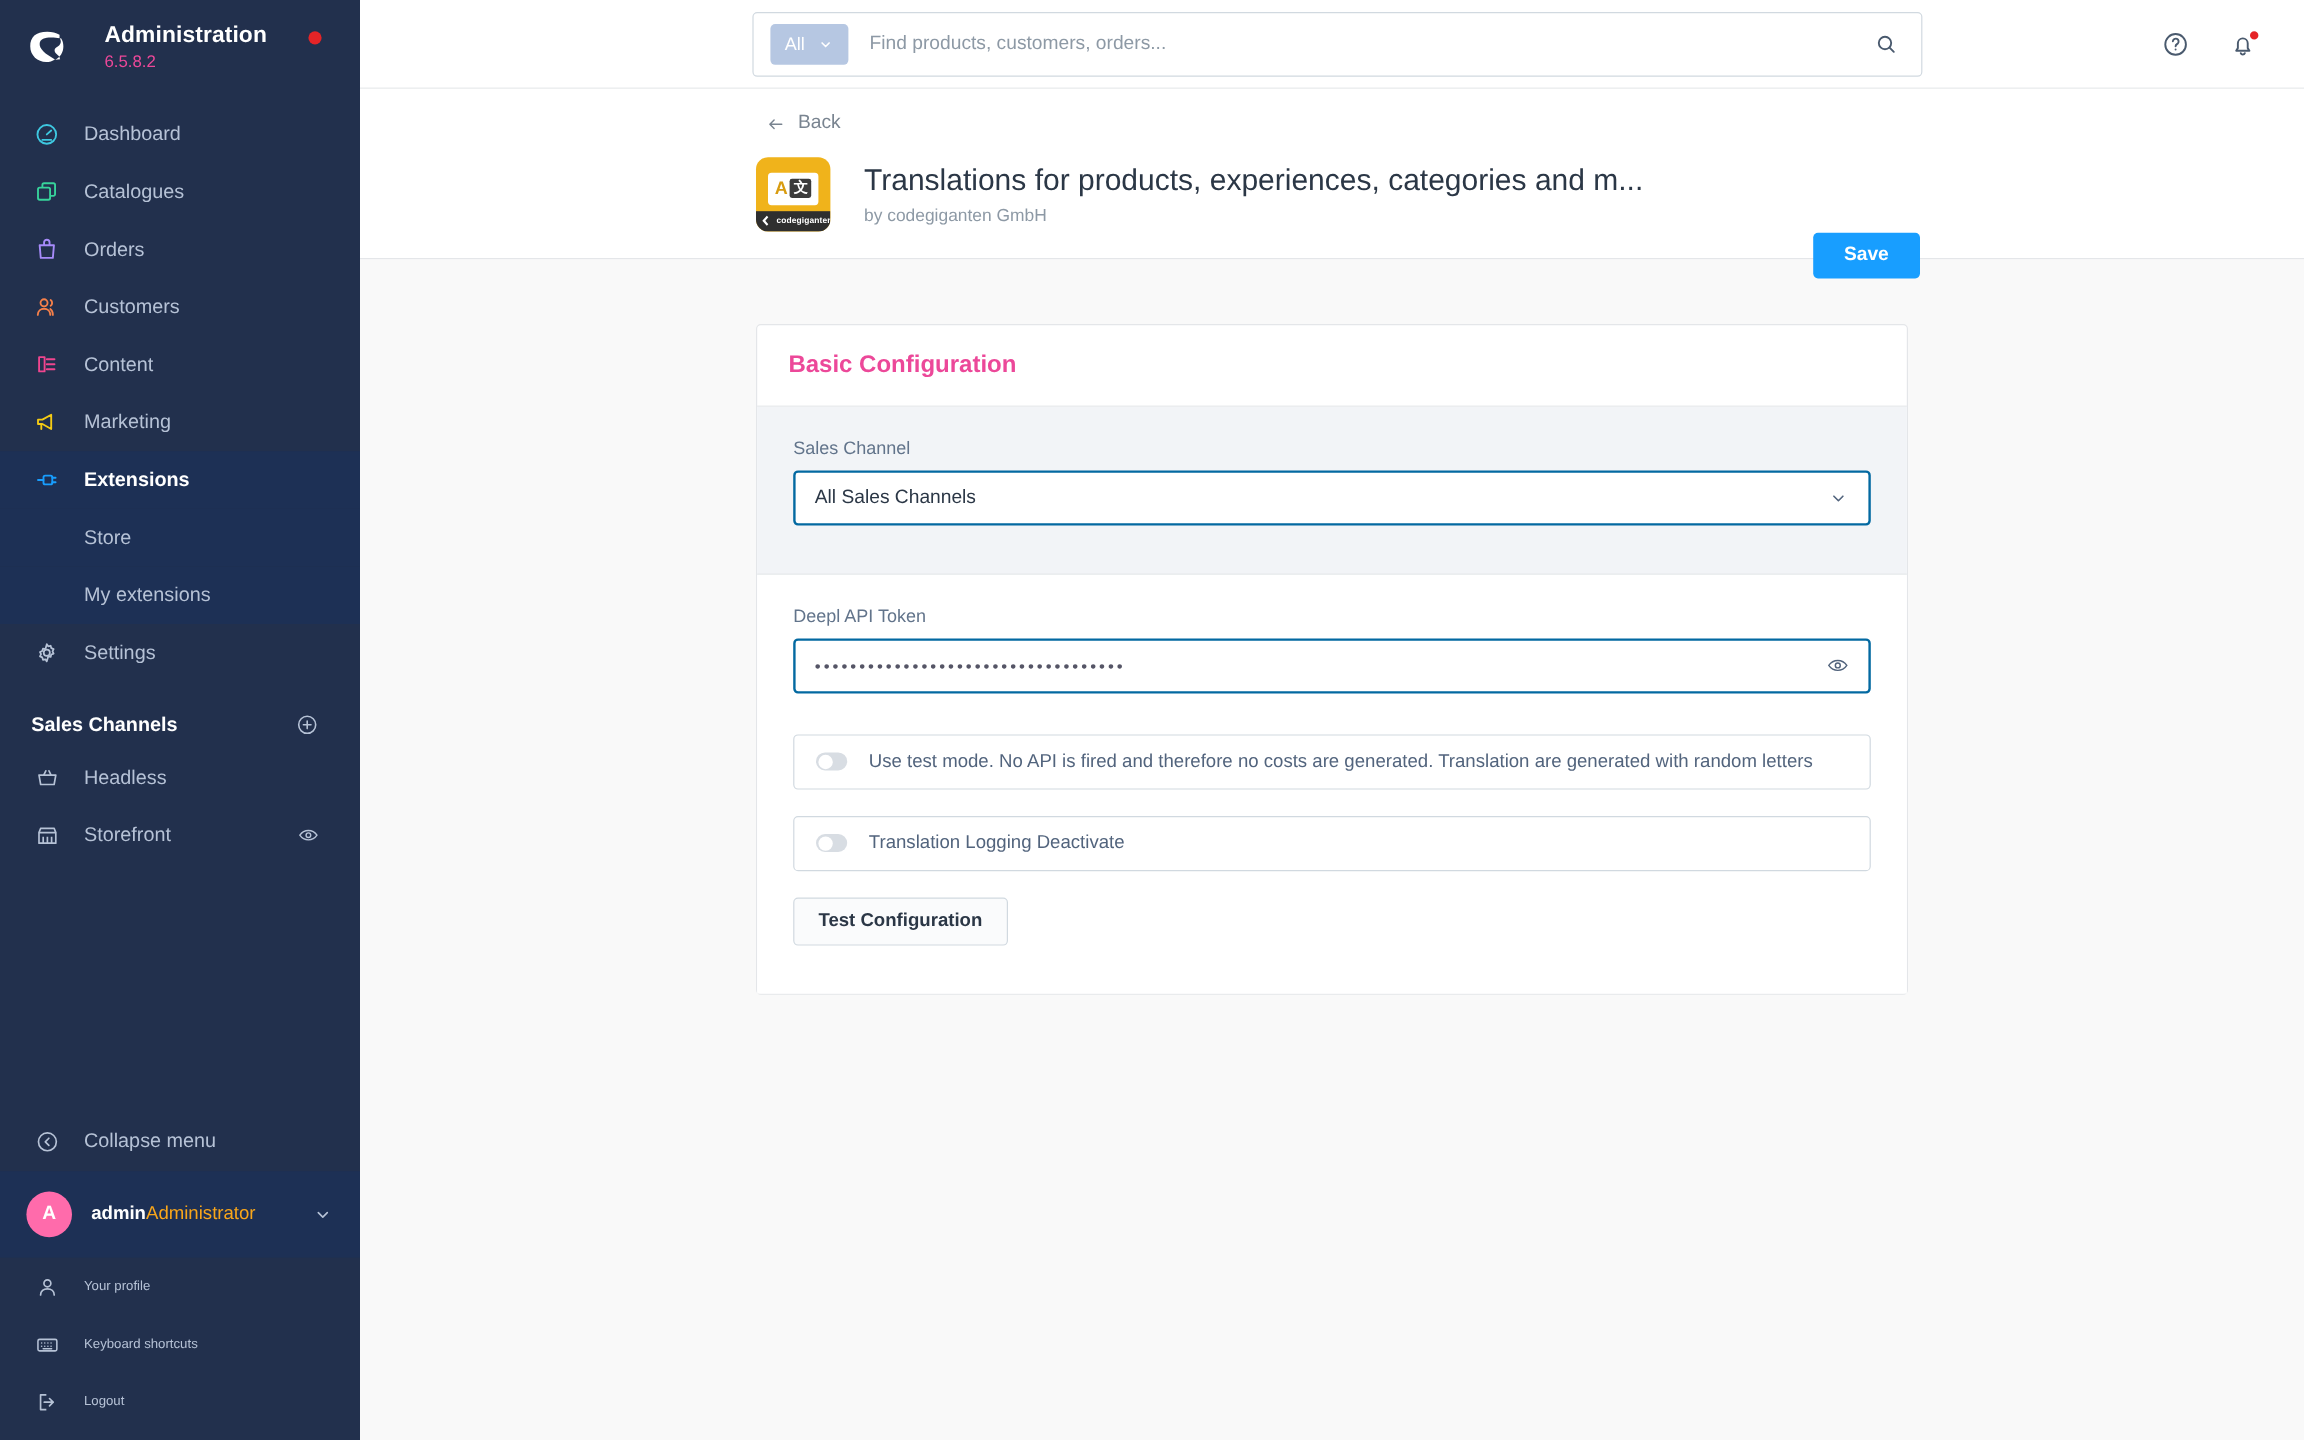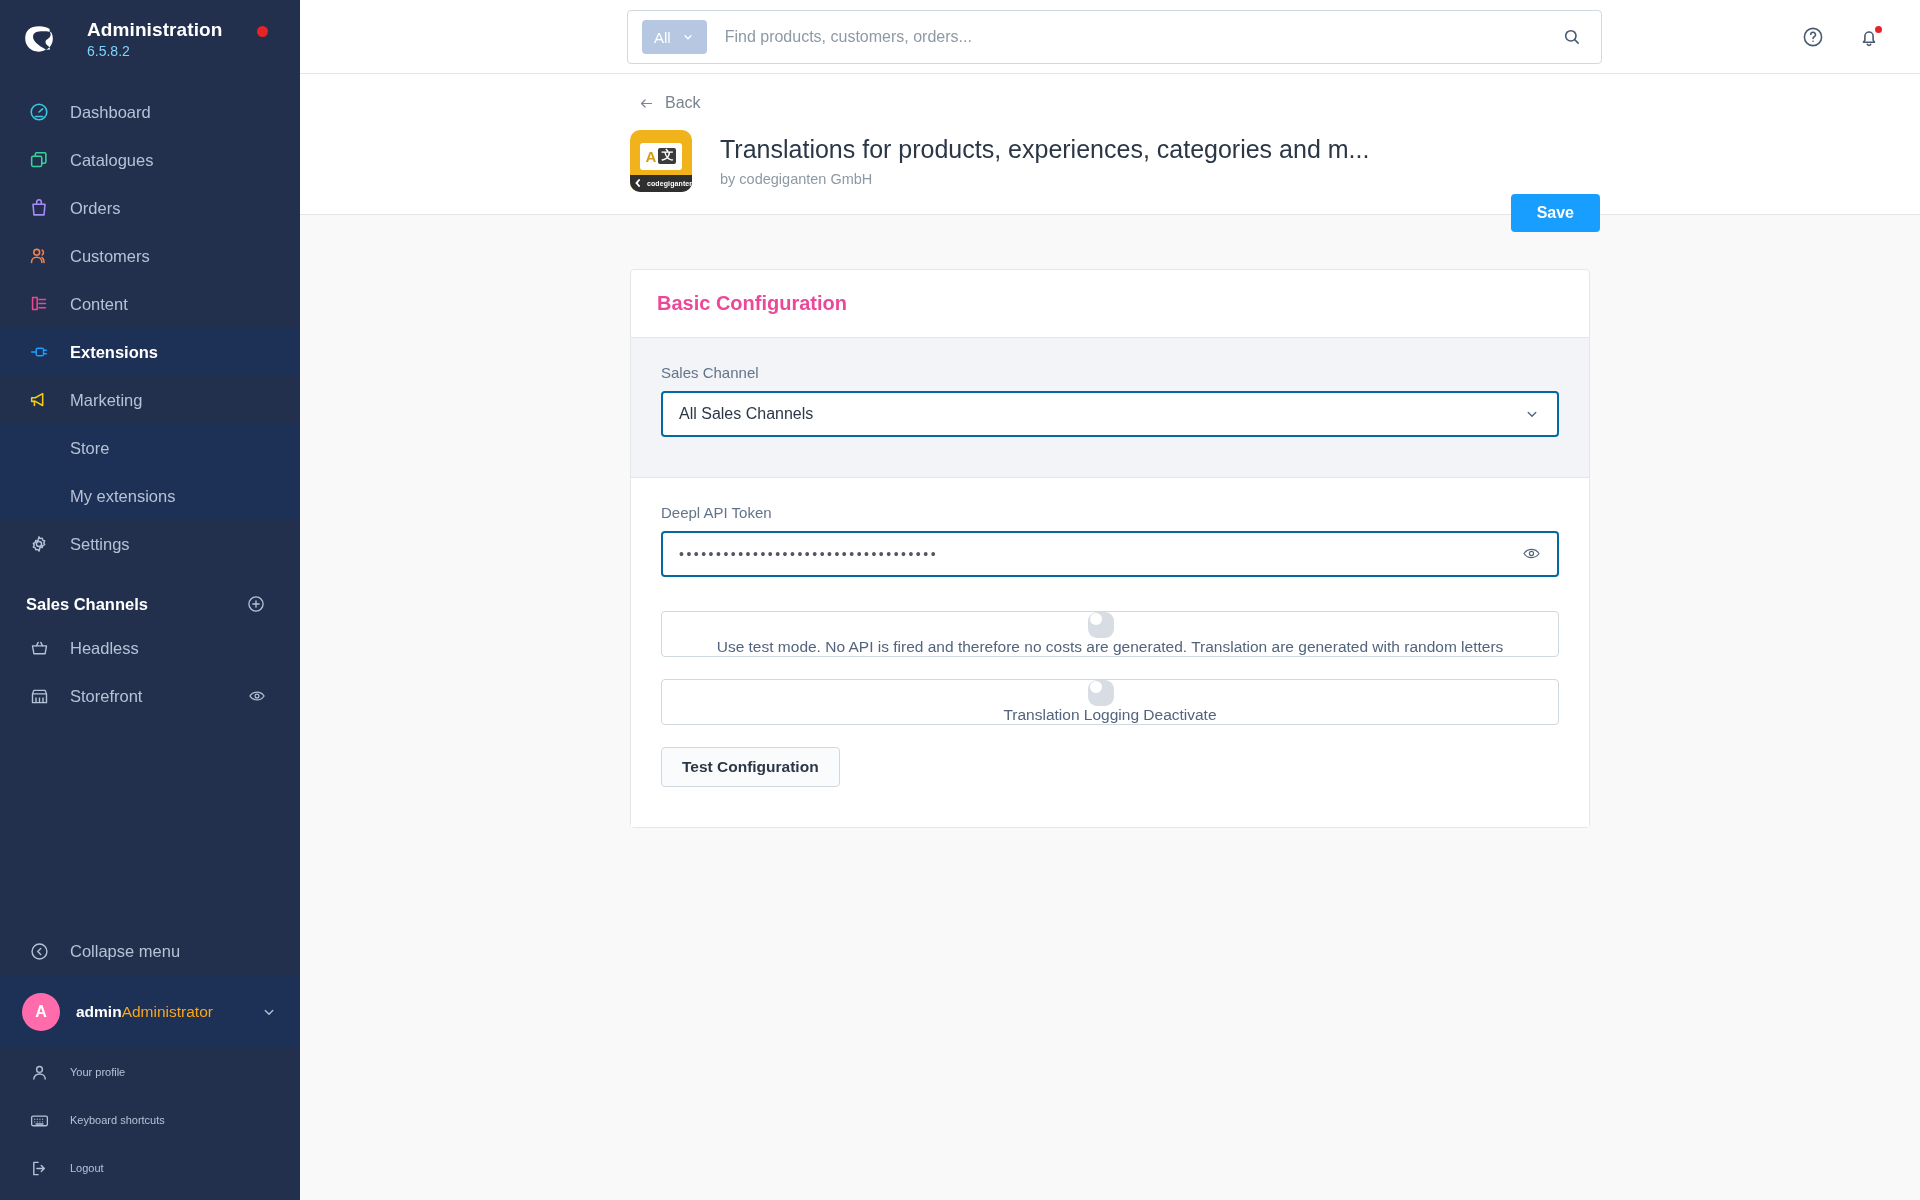--- a/index.html
+++ b/index.html
@@ -19,21 +19,21 @@
     position: relative;
   }
   .brand {
     display: flex; align-items: center;
     padding: 18px 20px 10px 22px;
     position: relative; height: 70px; gap: 17px;
   }
   .brand-logo { width: 34px; height: 34px; flex: 0 0 34px; margin-right: 14px; }
   .brand-text { display: flex; flex-direction: column; line-height: 1.15; }
   .brand-title { color: #fff; font-size: 19px; font-weight: bold; letter-spacing: .1px; }
-  .brand-version { color: #7dd3fc; font-size: 14px; margin-top: 2px; }
+  .brand-version { color: #ec4899; font-size: 14px; margin-top: 2px; }
   .brand-dot {
     position: absolute; right: 32px; top: 26px;
     width: 11px; height: 11px; border-radius: 50%; background: #e52427;
   }
 
   .nav { padding-top: 18px; }
   .nav-item {
     display: flex; align-items: center;
     height: 48px; padding-left: 26px;
     cursor: pointer; position: relative;
@@ -191,21 +191,20 @@
   .text-box .dots {
     letter-spacing: 2.5px; font-size: 14px; color: #556;
     white-space: nowrap; overflow: hidden;
   }
   .text-box .eye { margin-left: auto; cursor: pointer; display: flex; }
 
   .toggle-row {
     border: 1px solid #d1d9e0; border-radius: 4px; background: #fff;
     height: 46px; display: flex; align-items: center; padding: 0 18px;
     margin-bottom: 22px;
-    flex-direction: column;
   }
   .switch {
     width: 26px; height: 15px; border-radius: 9px; background: #d8dde3;
     position: relative; flex: 0 0 26px; margin-right: 18px; cursor: pointer;
   }
   .switch::after {
     content: ""; position: absolute; left: 1.5px; top: 1.5px;
     width: 12px; height: 12px; border-radius: 50%; background: #fff;
   }
   .toggle-label { font-size: 15.5px; color: #52647d; }
@@ -284,38 +283,38 @@
       <div class="nav-item">
         <span class="ico">
           <svg viewBox="0 0 24 24" width="22" height="22" fill="none" stroke="#f0458f" stroke-width="1.7">
             <path d="M5 5h5v13H5z" stroke-linejoin="round"></path>
             <path d="M12 7h7M12 11.5h7M12 16h7" stroke-linecap="round"></path>
           </svg>
         </span>
         <span class="nav-label">Content</span>
       </div>
 
+      <div class="nav-item">
+        <span class="ico">
+          <svg viewBox="0 0 24 24" width="22" height="22" fill="none" stroke="#f5cb14" stroke-width="1.7">
+            <path d="M4 9.5h4l8-4.5v13l-8-4.5H4z" stroke-linejoin="round"></path>
+            <path d="M7 13.5V18" stroke-linecap="round"></path>
+          </svg>
+        </span>
+        <span class="nav-label">Marketing</span>
+      </div>
+
       <div class="nav-item active">
         <span class="ico">
           <svg viewBox="0 0 24 24" width="22" height="22" fill="none" stroke="#189eff" stroke-width="1.7">
             <rect x="9" y="8" width="8" height="8" rx="1.5"></rect>
             <path d="M4 12h5M17 10h3M17 14h3" stroke-linecap="round"></path>
           </svg>
         </span>
         <span class="nav-label">Extensions</span>
-      </div>
-
-      <div class="nav-item">
-        <span class="ico">
-          <svg viewBox="0 0 24 24" width="22" height="22" fill="none" stroke="#f5cb14" stroke-width="1.7">
-            <path d="M4 9.5h4l8-4.5v13l-8-4.5H4z" stroke-linejoin="round"></path>
-            <path d="M7 13.5V18" stroke-linecap="round"></path>
-          </svg>
-        </span>
-        <span class="nav-label">Marketing</span>
       </div>
 
       <div class="nav-sub">
         <span class="nav-label">Store</span>
       </div>
       <div class="nav-sub">
         <span class="nav-label">My extensions</span>
       </div>
 
       <div class="nav-item">

